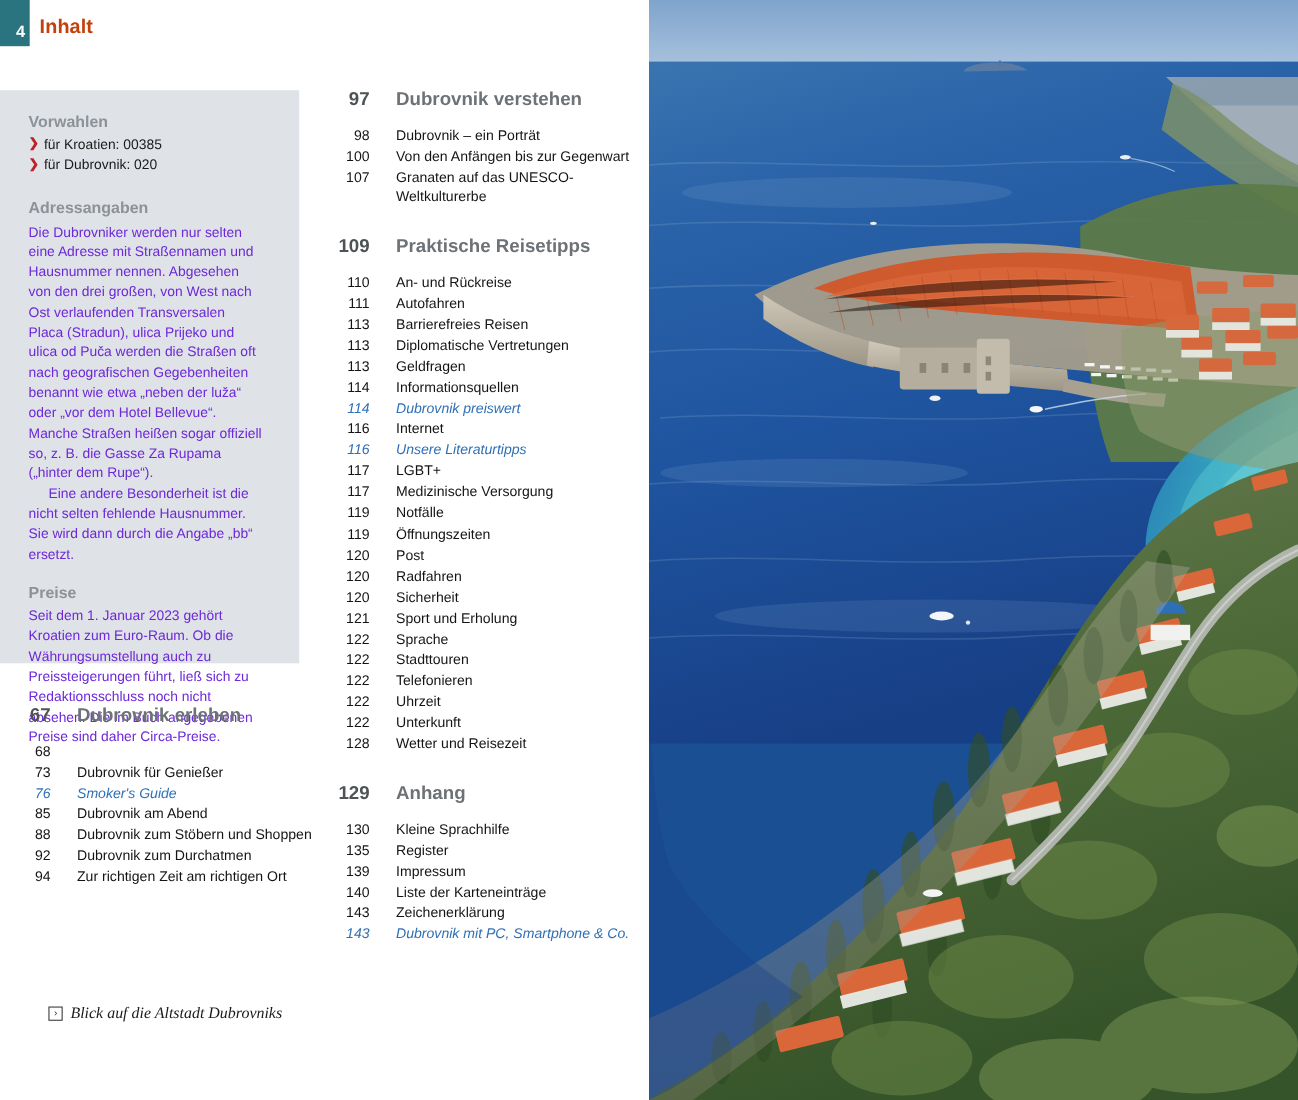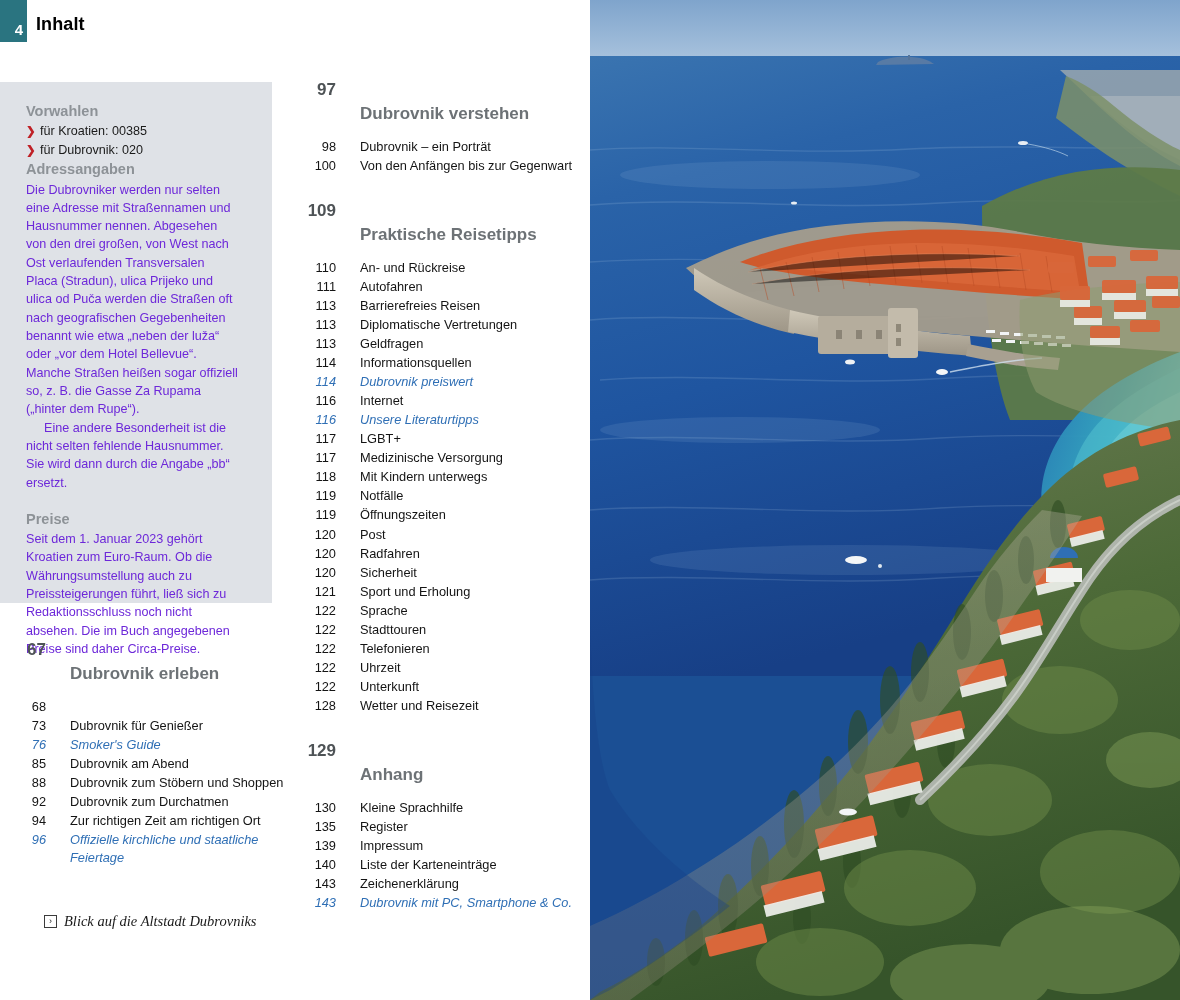--- a/index.html
+++ b/index.html
@@ -23,35 +23,35 @@
     background:#2a7480;
   }
   #folio-num {
     position:absolute; left:0; top:0; width:27px; height:42px;
     color:#ffffff; font-size:15px; font-weight:bold;
     display:flex; align-items:flex-end; justify-content:flex-end;
     padding:0 4px 5px 0; line-height:1;
   }
   #header-title {
     position:absolute; left:36px; top:14px;
-    font-size:18px; color:#000000; font-weight:bold;
+    font-size:18px; color:#c2410c; font-weight:bold;
     letter-spacing:.1px;
   }
 
   
   #infobox {
     position:absolute; left:0; top:82px; width:272px; height:521px;
     background:#dfe2e7;
     padding:20px 34px 0 26px;
   }
   .ib-h {
     color:#8d9297; font-size:14.5px; font-weight:bold;
     margin:0 0 2px 0; line-height:1.25;
   }
-  .ib-h.second { margin-top:1px; }
+  .ib-h.second { margin-top:22px; }
   .ib-h.third  { margin-top:18px; }
   .ib-list { list-style:none; margin:0 0 0 0; padding:0; }
   .ib-list li {
     position:relative; padding-left:14px;
     font-size:12.6px; color:#1a1a1a; line-height:1.48;
   }
   .ib-list li .chev {
     position:absolute; left:0; top:0;
     color:#bf2026; font-weight:bold; font-size:11.5px; line-height:1.62;
   }
@@ -65,21 +65,21 @@
   .sec-head {
     display:flex; align-items:flex-start;
     margin:0 0 14px 0;
   }
   .sec-head .num {
     width:46px; text-align:right; padding-right:0;
     font-size:17px; font-weight:bold; color:#4e5356;
   }
   .sec-head .ttl {
     margin-left:24px;
-    font-size:17px; font-weight:bold; color:#6d7276;margin-top:24px;
+    font-size:17px; font-weight:bold; color:#6d7276;
   }
   .toc { list-style:none; margin:0; padding:0; }
   .toc li { display:flex; align-items:flex-start; margin:0 0 1px 0; }
   .toc li .num {
     width:46px; min-width:46px; text-align:right;
     font-size:12.8px; color:#141414; line-height:1.41;
   }
   .toc li .lbl {
     margin-left:24px; font-size:12.8px; color:#141414; line-height:1.41;
   }
@@ -174,43 +174,43 @@
           <span class="lbl">Dubrovnik zum Stöbern und Shoppen</span>
         </li>
         <li>
           <span class="num">92</span>
           <span class="lbl">Dubrovnik zum Durchatmen</span>
         </li>
         <li>
           <span class="num">94</span>
           <span class="lbl">Zur richtigen Zeit am richtigen Ort</span>
         </li>
-        <li class="hl">
-          <span class="num">96</span>
-          <span class="lbl">Offizielle kirchliche und staatliche Feiertage</span>
-        </li>
       </ul>
   </div>
 
   <div id="col-right">
 
     <div id="sec-verstehen">
       <div class="sec-head">
         <span class="num">97</span>
         <span class="ttl">Dubrovnik verstehen</span>
       </div>
       <ul class="toc">
           <li>
             <span class="num">98</span>
             <span class="lbl">Dubrovnik – ein Porträt</span>
           </li>
           <li>
             <span class="num">100</span>
             <span class="lbl">Von den Anfängen bis zur Gegenwart</span>
           </li>
+          <li>
+            <span class="num">107</span>
+            <span class="lbl">Granaten auf das UNESCO-Weltkulturerbe</span>
+          </li>
         </ul>
     </div>
 
     <div id="sec-reisetipps">
       <div class="sec-head">
         <span class="num">109</span>
         <span class="ttl">Praktische Reisetipps</span>
       </div>
       <ul class="toc">
           <li>
@@ -249,24 +249,20 @@
             <span class="num">116</span>
             <span class="lbl">Unsere Literaturtipps</span>
           </li>
           <li>
             <span class="num">117</span>
             <span class="lbl">LGBT+</span>
           </li>
           <li>
             <span class="num">117</span>
             <span class="lbl">Medizinische Versorgung</span>
-          </li>
-          <li>
-            <span class="num">118</span>
-            <span class="lbl">Mit Kindern unterwegs</span>
           </li>
           <li>
             <span class="num">119</span>
             <span class="lbl">Notfälle</span>
           </li>
           <li>
             <span class="num">119</span>
             <span class="lbl">Öffnungszeiten</span>
           </li>
           <li>

